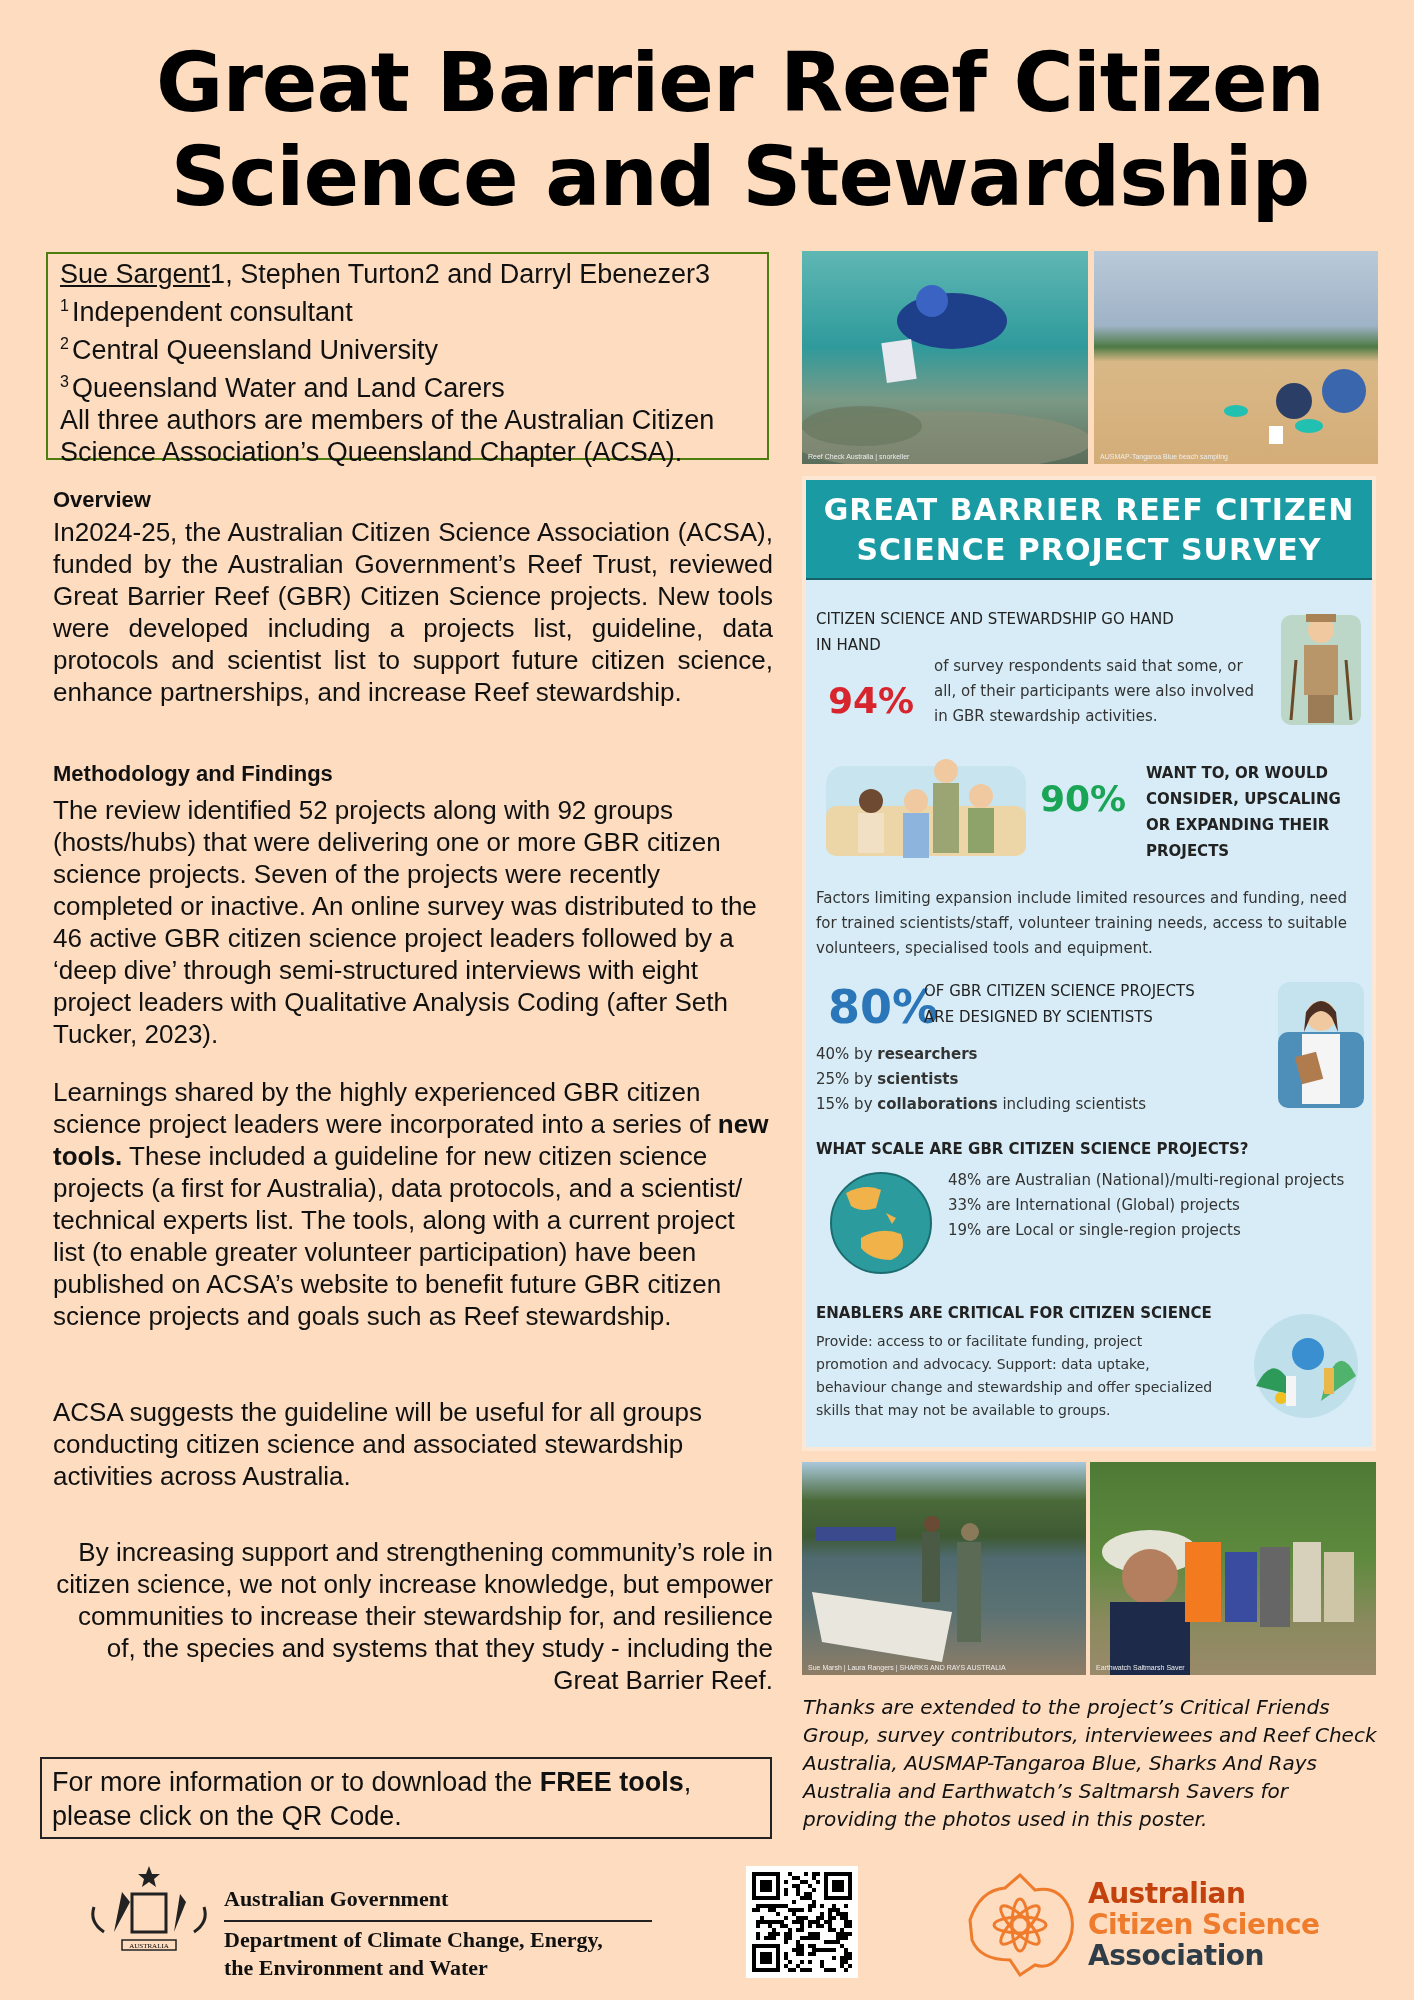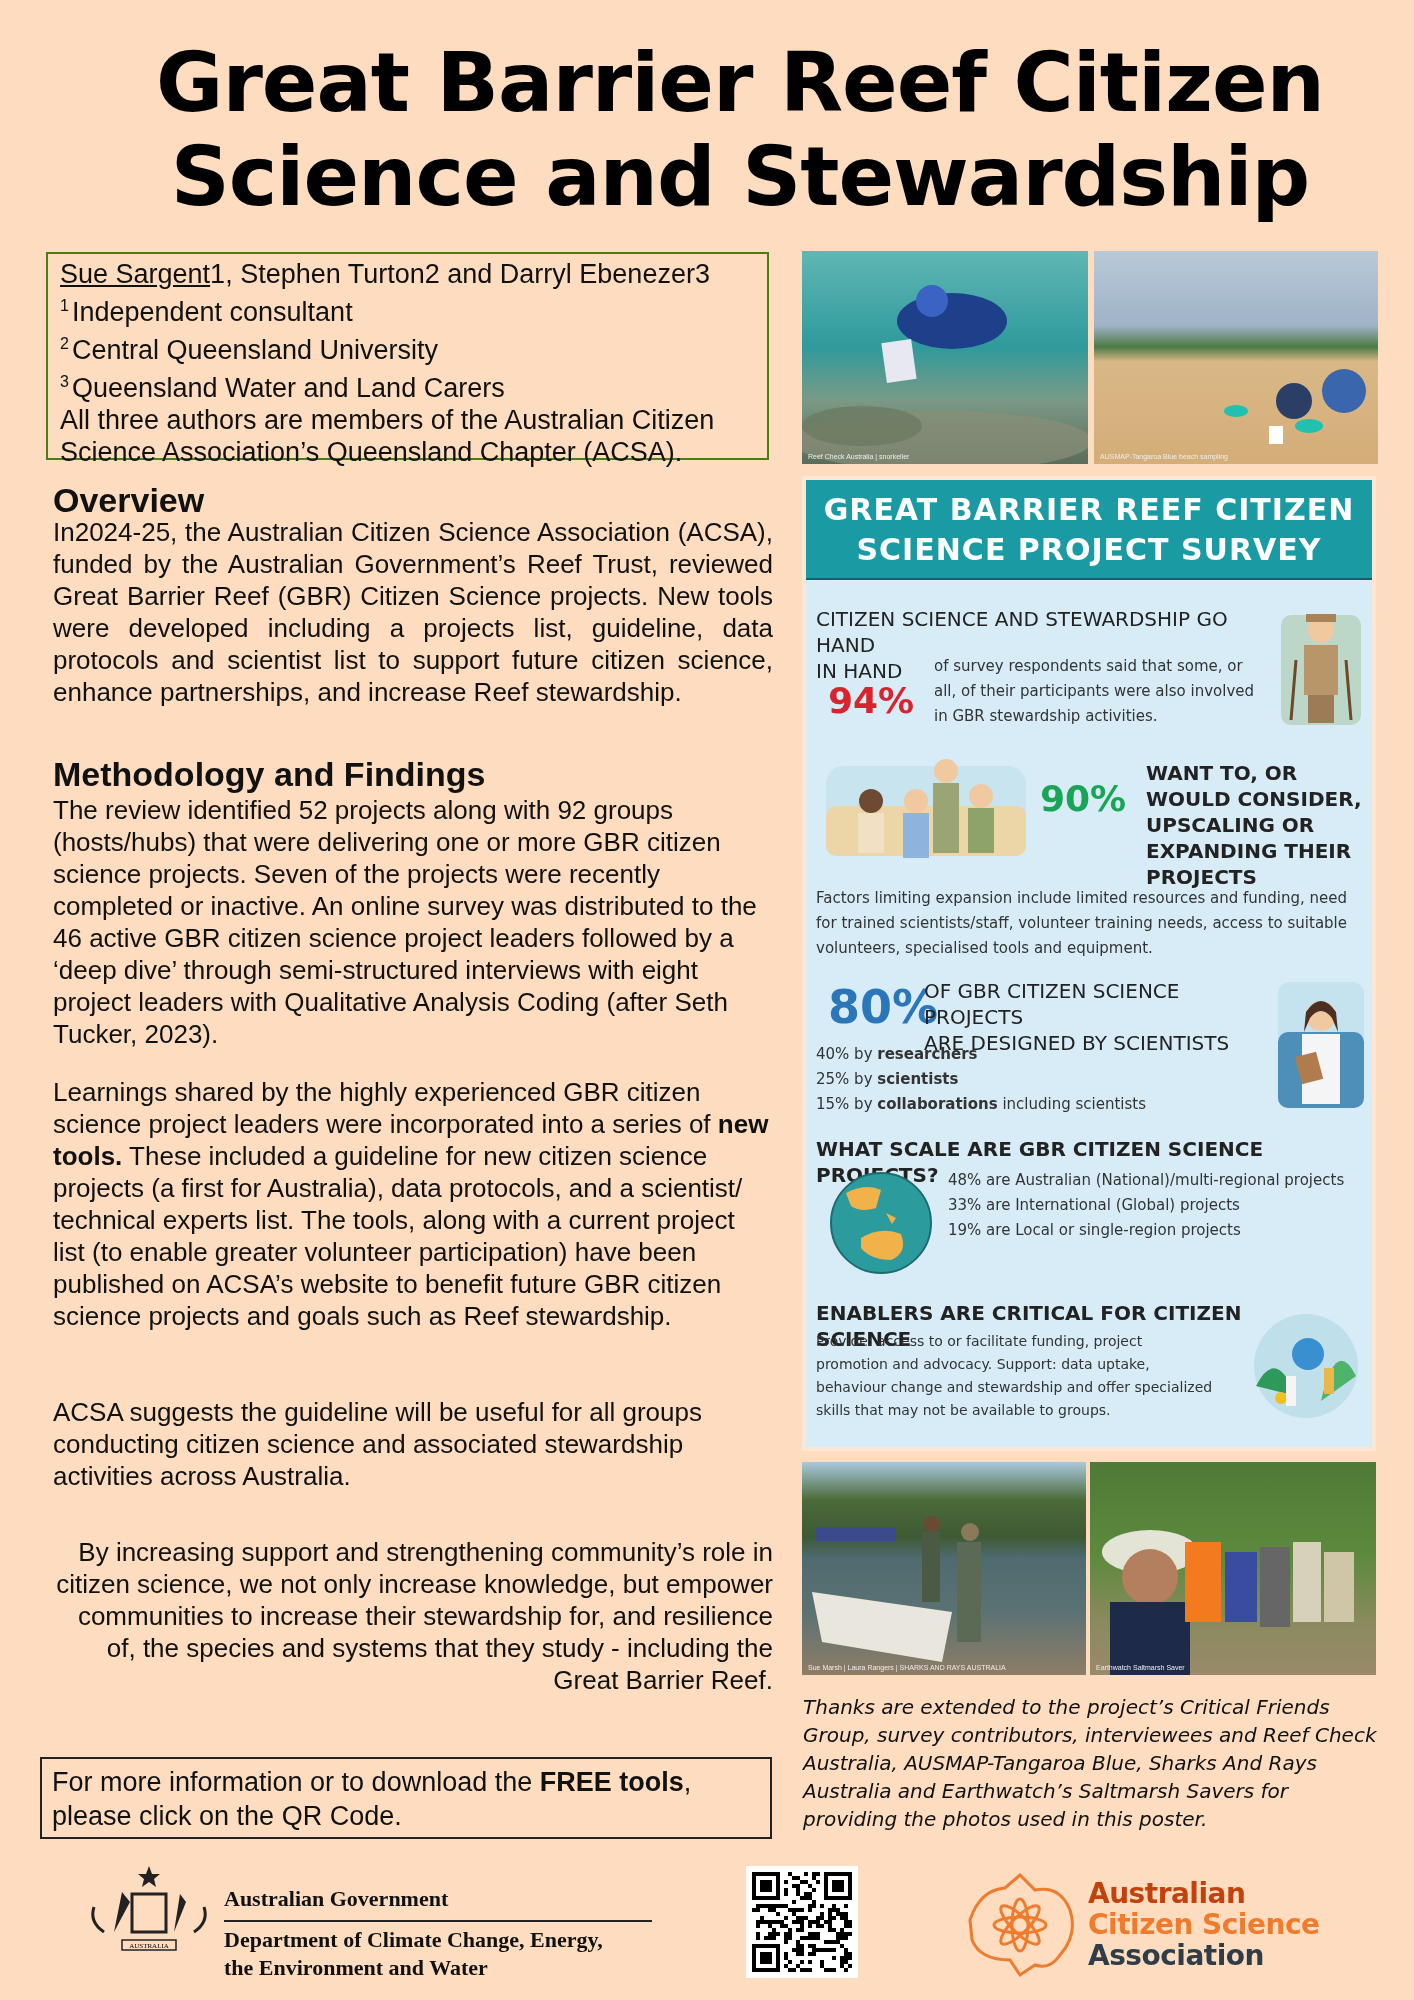--- a/index.html
+++ b/index.html
@@ -21,21 +21,21 @@
     position: absolute; left: 46px; top: 252px; width: 723px; height: 208px;
     border: 2px solid #4d7c0f; padding: 4px 12px;
     font-family: "Liberation Sans", sans-serif; font-size: 27px; line-height: 32px;
   }
   .authors-box .u { text-decoration: underline; }
   .authors-box sup { font-size: 16px; vertical-align: 10px; margin-right: 3px; }
   .left-col {
     position: absolute; left: 53px; width: 720px;
     font-family: "Liberation Sans", sans-serif; font-size: 26px; line-height: 32px;
   }
-  .left-col h2 { font-size: 34px; font-weight: bold; line-height: 32px; }
+  .left-col h2 { font-size: 22px; font-weight: bold; line-height: 32px; }
   .justify { text-align: justify; }
   .info-box {
     position: absolute; left: 40px; top: 1757px; width: 732px; height: 82px;
     border: 2px solid #222; padding: 6px 10px;
     font-family: "Liberation Sans", sans-serif; font-size: 27px; line-height: 34px;
   }
   .photo { position: absolute; overflow: hidden; }
   .photo .cap {
     position: absolute; left: 6px; bottom: 4px; font-size: 7px; color: #eee;
     font-family: "Liberation Sans", sans-serif;
@@ -44,21 +44,21 @@
     position: absolute; left: 802px; top: 476px; width: 574px; height: 975px;
     background: #d7ecf6; border: 4px solid #fbe7d3;
   }
   .infog-head {
     background: #1a9aa3; height: 100px; border-bottom: 2px solid #14616a;
     color: #fff; text-align: center; font-family: "DejaVu Sans", sans-serif;
     font-weight: bold; font-size: 30px; line-height: 40px; padding-top: 10px;
     letter-spacing: 1px;
   }
   .ig { position: absolute; font-family: "DejaVu Sans", sans-serif; color: #222; }
-  .ig-h { font-size: 20px; line-height: 26px; font-weight: normal; }
+  .ig-h { font-size: 15px; line-height: 26px; font-weight: normal; }
   .ig-t { font-size: 15px; line-height: 25px; color: #333; }
   .pct { font-weight: bold; font-size: 36px; }
   .illus { position: absolute; }
   .thanks {
     position: absolute; left: 803px; top: 1693px; width: 580px;
     font-family: "DejaVu Sans", sans-serif; font-style: italic;
     font-size: 20px; line-height: 28px; color: #111;
   }
   .gov {
     position: absolute; left: 84px; top: 1858px; width: 600px; height: 120px;

